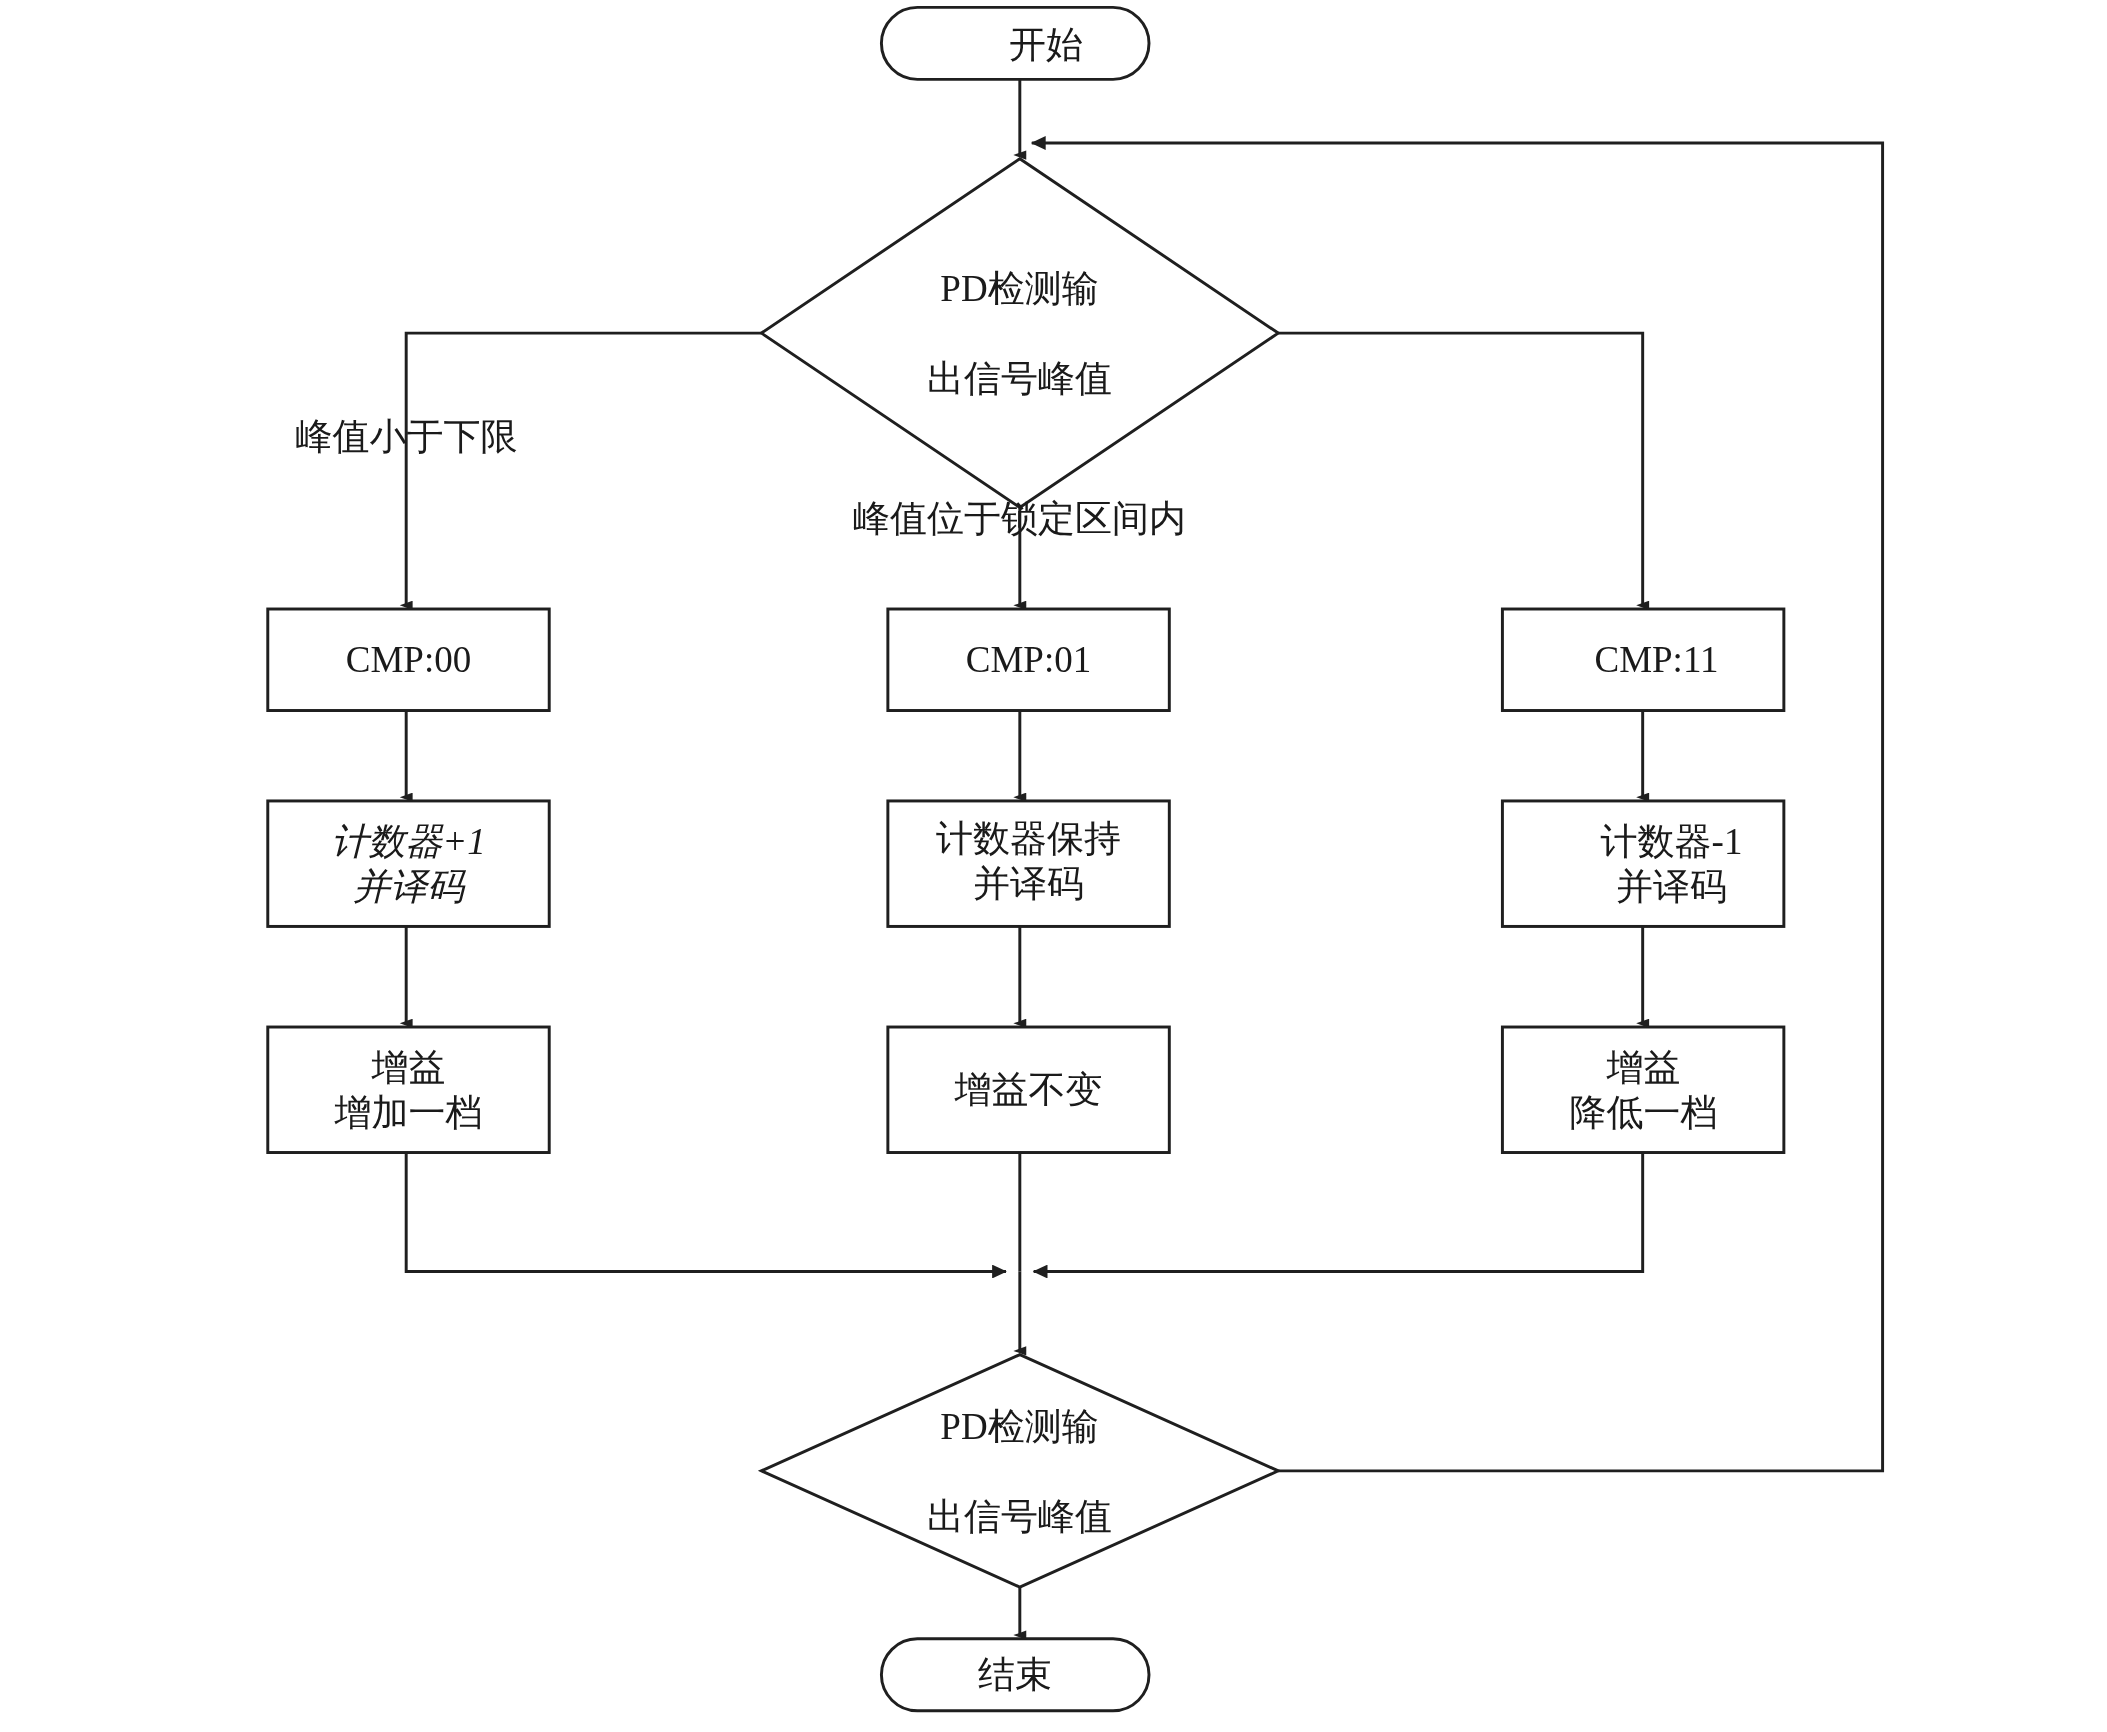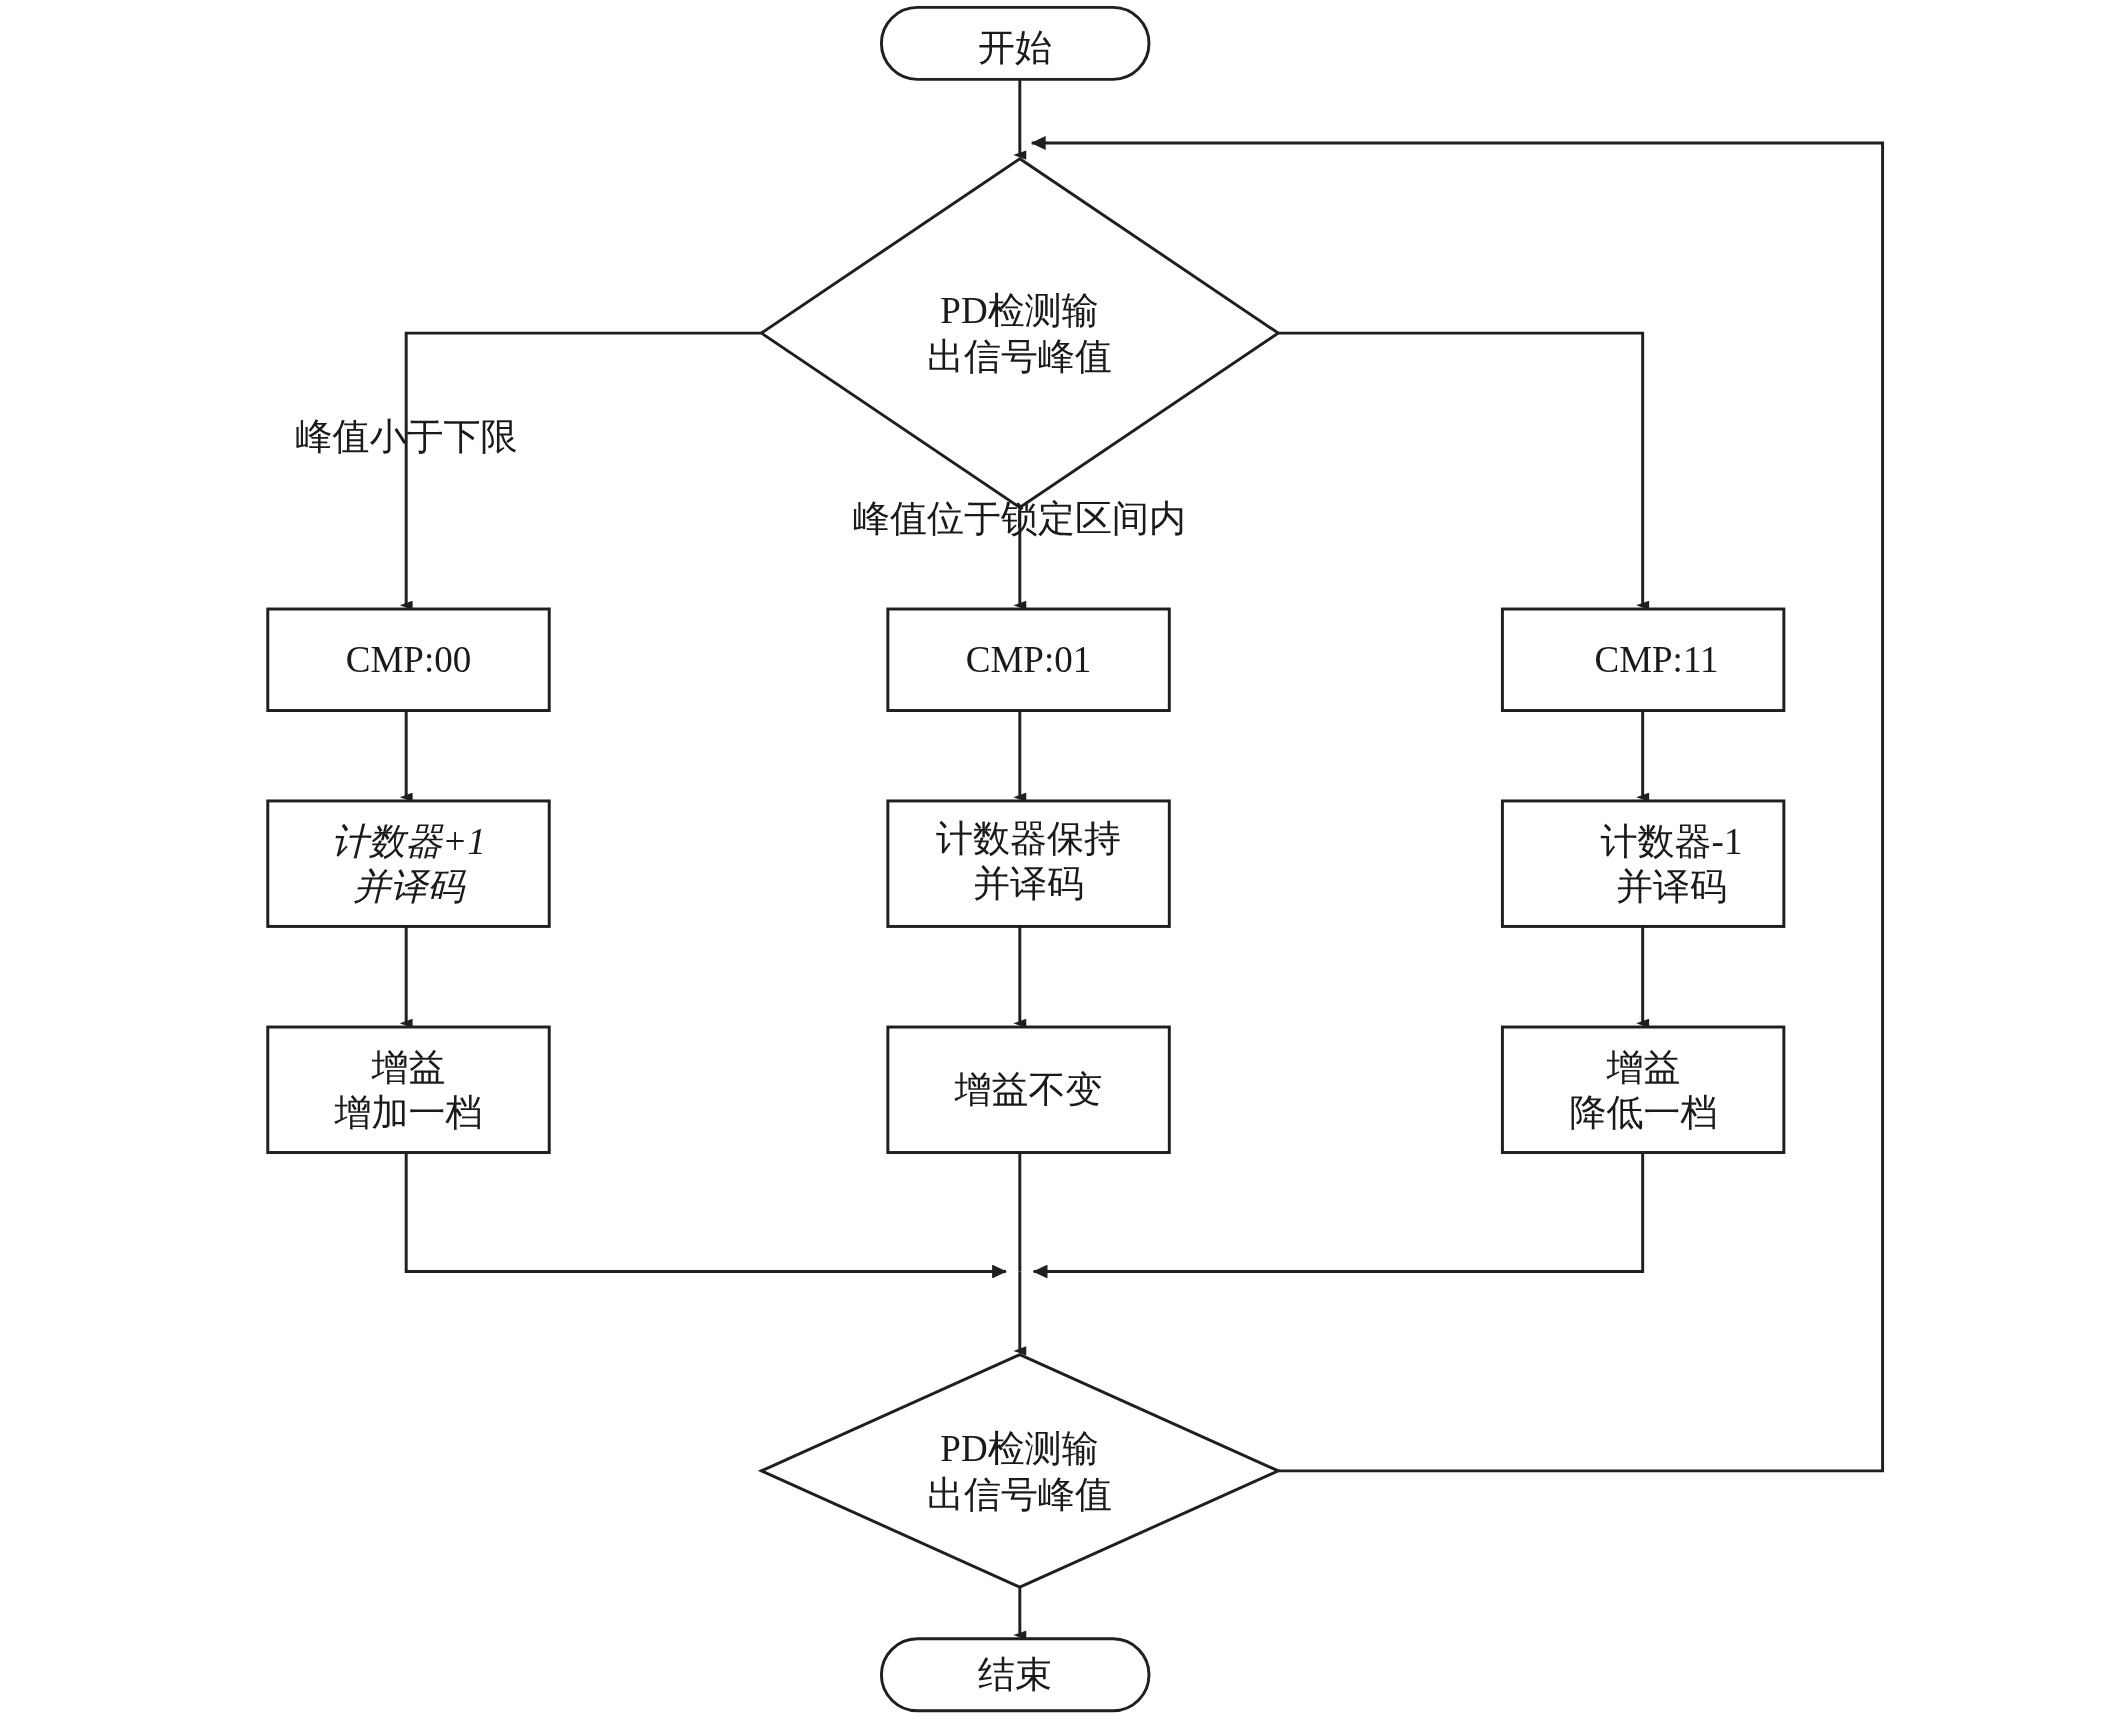--- a/index.html
+++ b/index.html
@@ -35,21 +35,21 @@
     display: flex;
     flex-direction: column;
     align-items: center;
     justify-content: center;
     text-align: center;
     line-height: 1.22;
     white-space: nowrap;
     pointer-events: none;
   }
   .lbl-terminal { font-size: 37px; }
-  .lbl-decision { font-size: 37px; }
+  .lbl-decision { font-size: 37px; justify-content: space-between; }
   .lbl-process  { font-size: 37px; }
   .edge-label {
     position: absolute;
     text-align: center;
     line-height: 1.20;
     font-size: 37px;
     white-space: nowrap;
   }
   .edge-label .ln { display: block; }
 </style>
@@ -114,21 +114,21 @@
       <path d="M440,1249 L440,1378 L1090,1378" marker-end="url(#arrow-gen)"></path>
       <path d="M1780,1249 L1780,1378 L1120,1378" marker-end="url(#arrow-gen)"></path>
       <line x1="1105" y1="1249" x2="1105" y2="1378"></line>
 
       <line x1="1105" y1="1378" x2="1105" y2="1464" marker-end="url(#arrow-down)"></line>
 
       <line x1="1105" y1="1720" x2="1105" y2="1772" marker-end="url(#arrow-down)"></line>
     </g>
   </svg>
 
-  <div class="node-label lbl-terminal" style="left:881px; top:7.4px; width:268px; height:80px;">
+  <div class="node-label lbl-terminal" style="left:912px; top:7.4px; width:268px; height:80px;font-family:Liberation Mono, monospace;">
     <span>开始</span>
   </div>
 
   <div class="node-label lbl-decision" style="left:798px; top:266px; width:443px; height:135px;">
     <span>PD检测输</span>
     <span>出信号峰值</span>
   </div>
 
   <div class="edge-label" style="left:222px; top:415px; width:369px;">
     <span class="ln">峰值小于下限</span>

